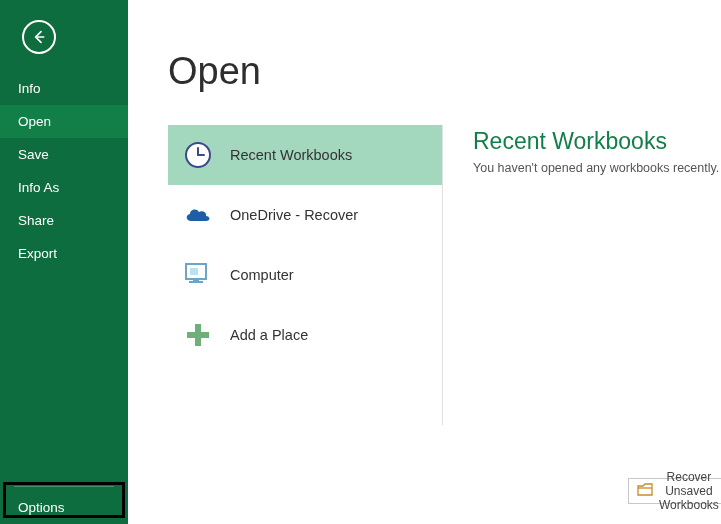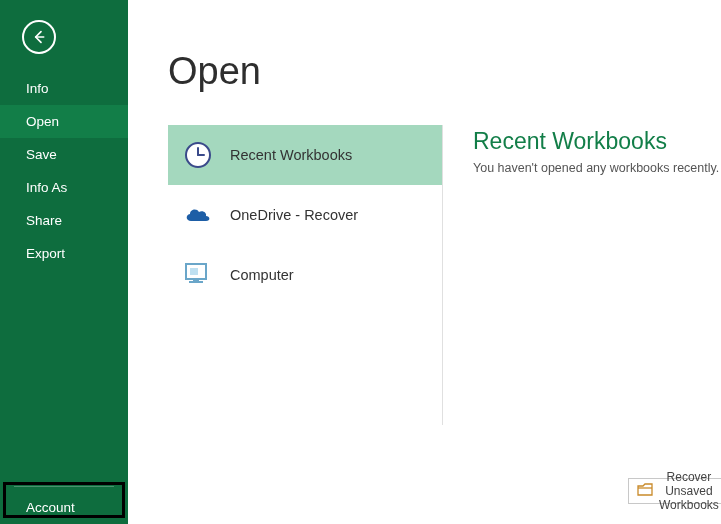--- a/index.html
+++ b/index.html
@@ -45,21 +45,21 @@
       border: 2px solid #fff;
       border-radius: 50%;
       margin: 20px 0 18px 22px;
       display: flex;
       align-items: center;
       justify-content: center;
       cursor: pointer;
     }
     .back-btn svg { width: 16px; height: 16px; }
     .side-item {
-      padding: 9px 0 9px 26px;
+      padding: 9px 0 9px 18px;
       font-size: 13.5px;
       color: #fff;
       cursor: pointer;
     }
     .side-item.active {
       background: #127e48;
     }
     .side-divider {
       border-top: 1px solid rgba(255,255,255,0.25);
       margin: 6px 14px 4px 14px;
@@ -185,21 +185,21 @@
 
   <div class="side-item"><span>Info</span></div>
   <div class="side-item active"><span>Open</span></div>
   <div class="side-item"><span>Save</span></div>
   <div class="side-item"><span>Info As</span></div>
   <div class="side-item"><span>Share</span></div>
   <div class="side-item"><span>Export</span></div>
 
   <div style="flex:1"></div>
   <div class="side-divider"></div>
-  <div class="side-item"><span>Account</span></div>
+  <div class="side-item"><span>Options</span></div>
 
   <div class="side-highlight"></div>
 </div>
 
 <div class="main">
   <div class="page-title">Open</div>
 
   <div class="panel-left">
 
     <div class="place-row active">
@@ -227,20 +227,29 @@
         <svg width="30" height="28" viewBox="0 0 30 28">
             <rect x="3" y="3" width="20" height="15" fill="none" stroke="#6aa6c9" stroke-width="2"></rect>
             <rect x="7" y="7" width="8" height="7" fill="#bfe0f1"></rect>
             <rect x="10" y="18" width="6" height="2" fill="#6aa6c9"></rect>
             <rect x="6" y="20" width="14" height="2" fill="#6aa6c9"></rect>
           </svg>
       </span>
       <span>Computer</span>
     </div>
 
+    <div class="place-row">
+      <span class="icon-slot">
+        <svg width="26" height="26" viewBox="0 0 26 26">
+            <rect x="10" y="2" width="6" height="22" fill="#6fb07a"></rect>
+            <rect x="2" y="10" width="22" height="6" fill="#6fb07a"></rect>
+          </svg>
+      </span>
+      <span>Add a Place</span>
+    </div>
 
   </div>
 
   <div class="panel-right">
     <div class="right-title">Recent Workbooks</div>
     <div class="right-msg">You haven't opened any workbooks recently. P</div>
   </div>
 
   <button class="recover-btn">
     <span>

